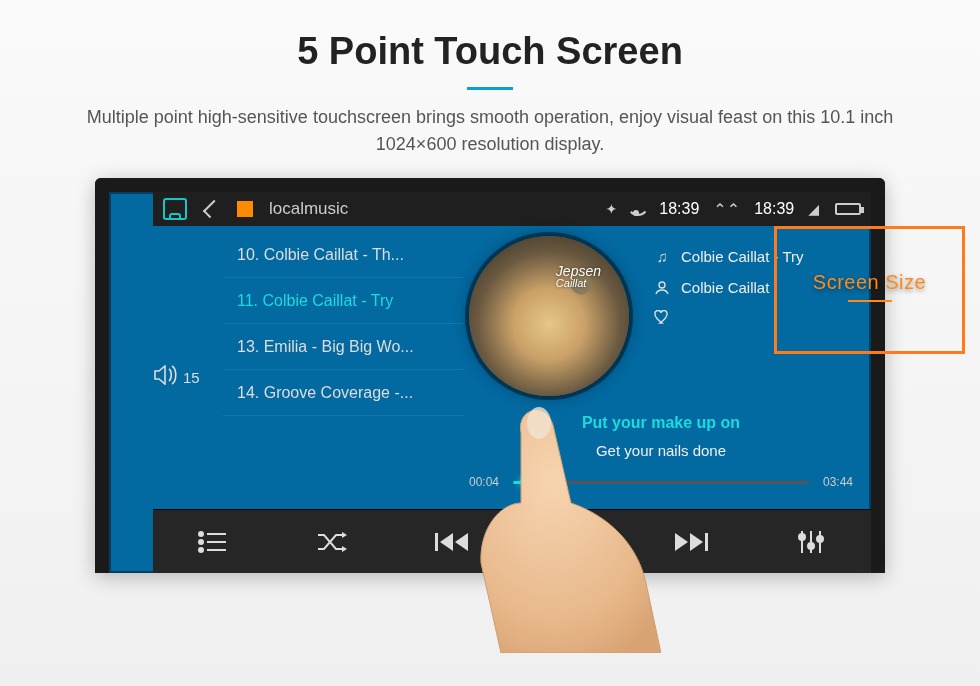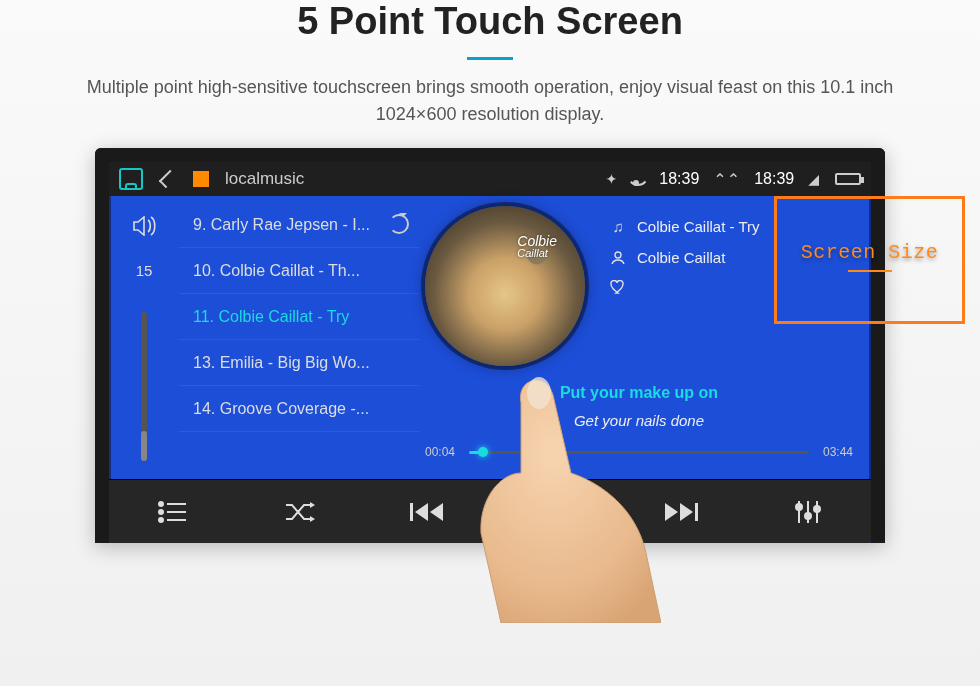--- a/index.html
+++ b/index.html
@@ -6,20 +6,21 @@
   body {
     width: 980px;
     height: 686px;
     background: linear-gradient(180deg, #fafafa 0%, #f0f0f0 100%);
     font-family: Arial, Helvetica, sans-serif;
     overflow: hidden;
     position: relative;
   }
   .headline {
     text-align: center;
+    margin-top: 30px;
     font-size: 38px;
     font-weight: 700;
     color: #222;
   }
   .divider {
     width: 46px;
     height: 3px;
     background: #0aa0d0;
     margin: 14px auto 14px;
   }
@@ -34,27 +35,28 @@
   .frame {
     width: 790px;
     margin: 0 auto;
     position: relative;
   }
   .device {
     width: 790px;
     height: 395px;
     border: 14px solid #1a1a1a;
     border-bottom: none;
-    background: #1d4ed8;
+    background: #0369a1;
     border-radius: 6px 6px 0 0;
     overflow: hidden;
     box-shadow: 0 4px 20px rgba(0,0,0,.25), inset 0 0 0 2px rgba(0,0,0,.4);
     position: relative;
     display: flex;
     flex-direction: column;
+    padding-left: 44px;
   }
   
   .statusbar {
     height: 34px;
     background: #1f1f1f;
     display: flex;
     align-items: center;
     color: #ddd;
     font-size: 14px;
     gap: 10px;
@@ -77,23 +79,23 @@
   .wifi::after { content:""; position:absolute; left:0; bottom:0; width:18px; height:18px; border:2px solid #ccc; border-radius:50%; clip-path: polygon(0 100%, 100% 100%, 50% 40%);}
   .statusbar .time { font-size:16px; color:#fff; margin: 0 4px;}
   .statusbar .chev { font-size:16px; color:#ccc; }
   .statusbar .batt { width:26px; height:12px; border:2px solid #ccc; border-radius:2px; position:relative; margin-left:6px;}
   .statusbar .batt::after{content:"";position:absolute;right:-5px; top:2px; width:3px;height:6px;background:#ccc;}
   
   .main { flex:1; display:flex; }
   
   .volcol {
     width: 70px;
-    display:flex; flex-direction:column; align-items:center;
+    display:flex; flex-direction:row; align-items:center;
     padding: 20px 0 0;
-    gap:21px;
+    gap:6px;
   }
   .volicon { color:#ccc; font-size:20px; }
   .vollvl { color:#ddd; font-size:15px; }
   .volslider {
     width: 6px; flex:1; background:#555; border-radius:3px; margin: 12px 0 18px; position:relative;
   }
   .volslider .fill { position:absolute; bottom:0; left:0; width:100%; height:20%; background:#868686; border-radius:3px;}
   
   .playlist {
     width: 240px; padding: 6px 0 0;
@@ -120,21 +122,21 @@
   }
   .cover-badge {
     position:absolute; right:28px; top:28px; color:#fff; font-size:10px; font-style:italic; line-height:1; text-align:left;
     text-shadow:0 0 3px rgba(0,0,0,.6);
   }
   .meta { display:flex; flex-direction:column; gap:14px; padding-top:12px; }
   .meta-row { display:flex; align-items:center; gap:10px; color:#eee; font-size:15px;}
   .meta-row .ic { display:inline-flex; width:18px; justify-content:center; color:#ddd; }
   .lyric { text-align:center; margin-top:18px; }
   .lyric .l1 { color:#19dbe0; font-size:16px; margin-bottom:10px;font-weight:bold;}
-  .lyric .l2 { color:#eee; font-size:15px;font-style:italic; }
+  .lyric .l2 { color:#eee; font-size:15px; }
   .timebar { display:flex; align-items:center; gap:14px; margin-top:16px; font-size:12px; color:#ccc;}
   .track { flex:1; height:3px; background:#555; position:relative; border-radius:2px;}
   .track .prog { position:absolute; left:0; top:0; height:100%; width:4%; background:#19dbe0; border-radius:2px;}
   .track .dot { position:absolute; left:4%; top:50%; width:10px; height:10px; background:#19dbe0; border-radius:50%; transform:translate(-50%,-50%); box-shadow:0 0 6px #19dbe0;}
   
   .controls {
     height: 64px; background:#262626; border-top:1px solid #000;
     display:flex; align-items:center; justify-content:space-around;
     color:#ddd; font-size:24px;
     border-bottom-left-radius: 2px; border-bottom-right-radius: 2px;
@@ -144,21 +146,20 @@
   
   .callout {
     position:absolute;
     top: 48px; right: -80px;
     width: 191px; height: 128px;
     border: 3px solid #ff7a1a;
     background: rgba(0,0,0,.0);
     color:#fff;
     display:flex; flex-direction:column; align-items:center; justify-content:center;
     text-shadow: 0 2px 4px rgba(0,0,0,.4);
-    font-family: Liberation Mono, monospace;
   }
   .callout .t { font-size:20px; color:#ff8a1a; margin-bottom:6px; letter-spacing:.5px;}
   .callout .bar { width:44px; height:2px; background:#ff8a1a; margin-bottom:8px;}
   .callout .v { font-size:48px; font-weight:600; color:#ff8a1a; }
   
   .finger {
     position:absolute; left: 366px; bottom: -80px; width: 200px; height: 260px;
     pointer-events:none;
   }
   .finger svg { width:100%; height:100%; }
@@ -200,42 +201,38 @@
             </svg>
         </div>
         <div class="vollvl">15</div>
         <div class="volslider">
           <div class="fill"></div>
         </div>
       </div>
 
       <div class="playlist">
         <div class="pl-item">
-          <span>9. Carly Rae Jepsen - I...</span>
-          <span class="pl-loop"></span>
-        </div>
-        <div class="pl-item">
           <span>10. Colbie Caillat - Th...</span>
         </div>
         <div class="pl-item active">
           <span>11. Colbie Caillat - Try</span>
         </div>
         <div class="pl-item">
           <span>13. Emilia - Big Big Wo...</span>
         </div>
         <div class="pl-item">
           <span>14. Groove Coverage -...</span>
         </div>
       </div>
 
       <div class="np">
         <div class="np-top">
           <div class="cover">
             <div class="cover-badge">
-              <div style="font-size:14px">Colbie</div>
+              <div style="font-size:14px">Jepsen</div>
               <div style="font-size:11px">Caillat</div>
             </div>
           </div>
           <div class="meta">
             <div class="meta-row">
               <span class="ic">♫</span>
               <span>Colbie Caillat - Try</span>
             </div>
             <div class="meta-row">
               <span class="ic">

